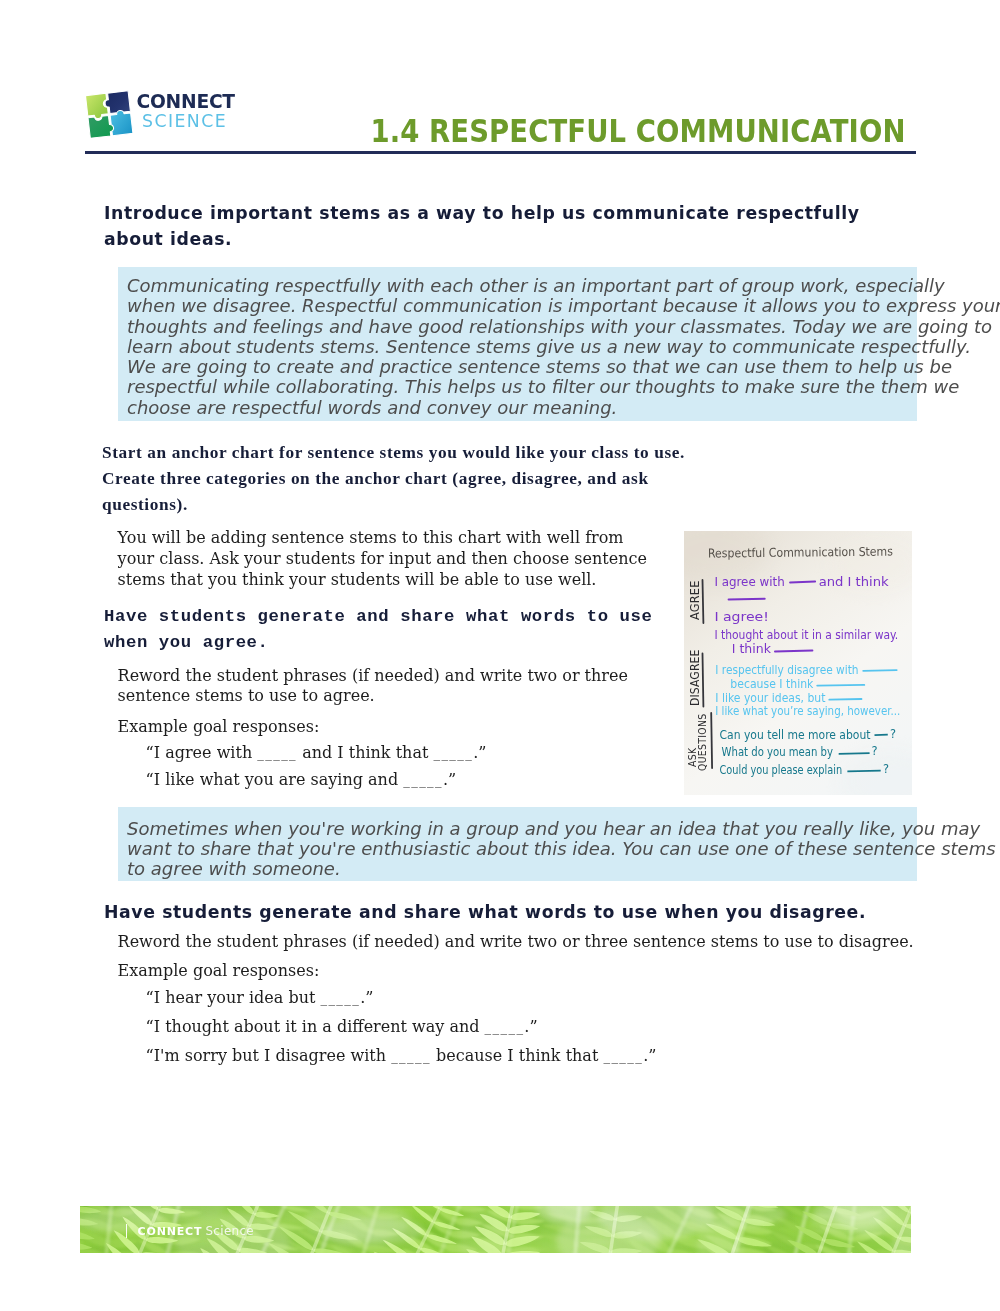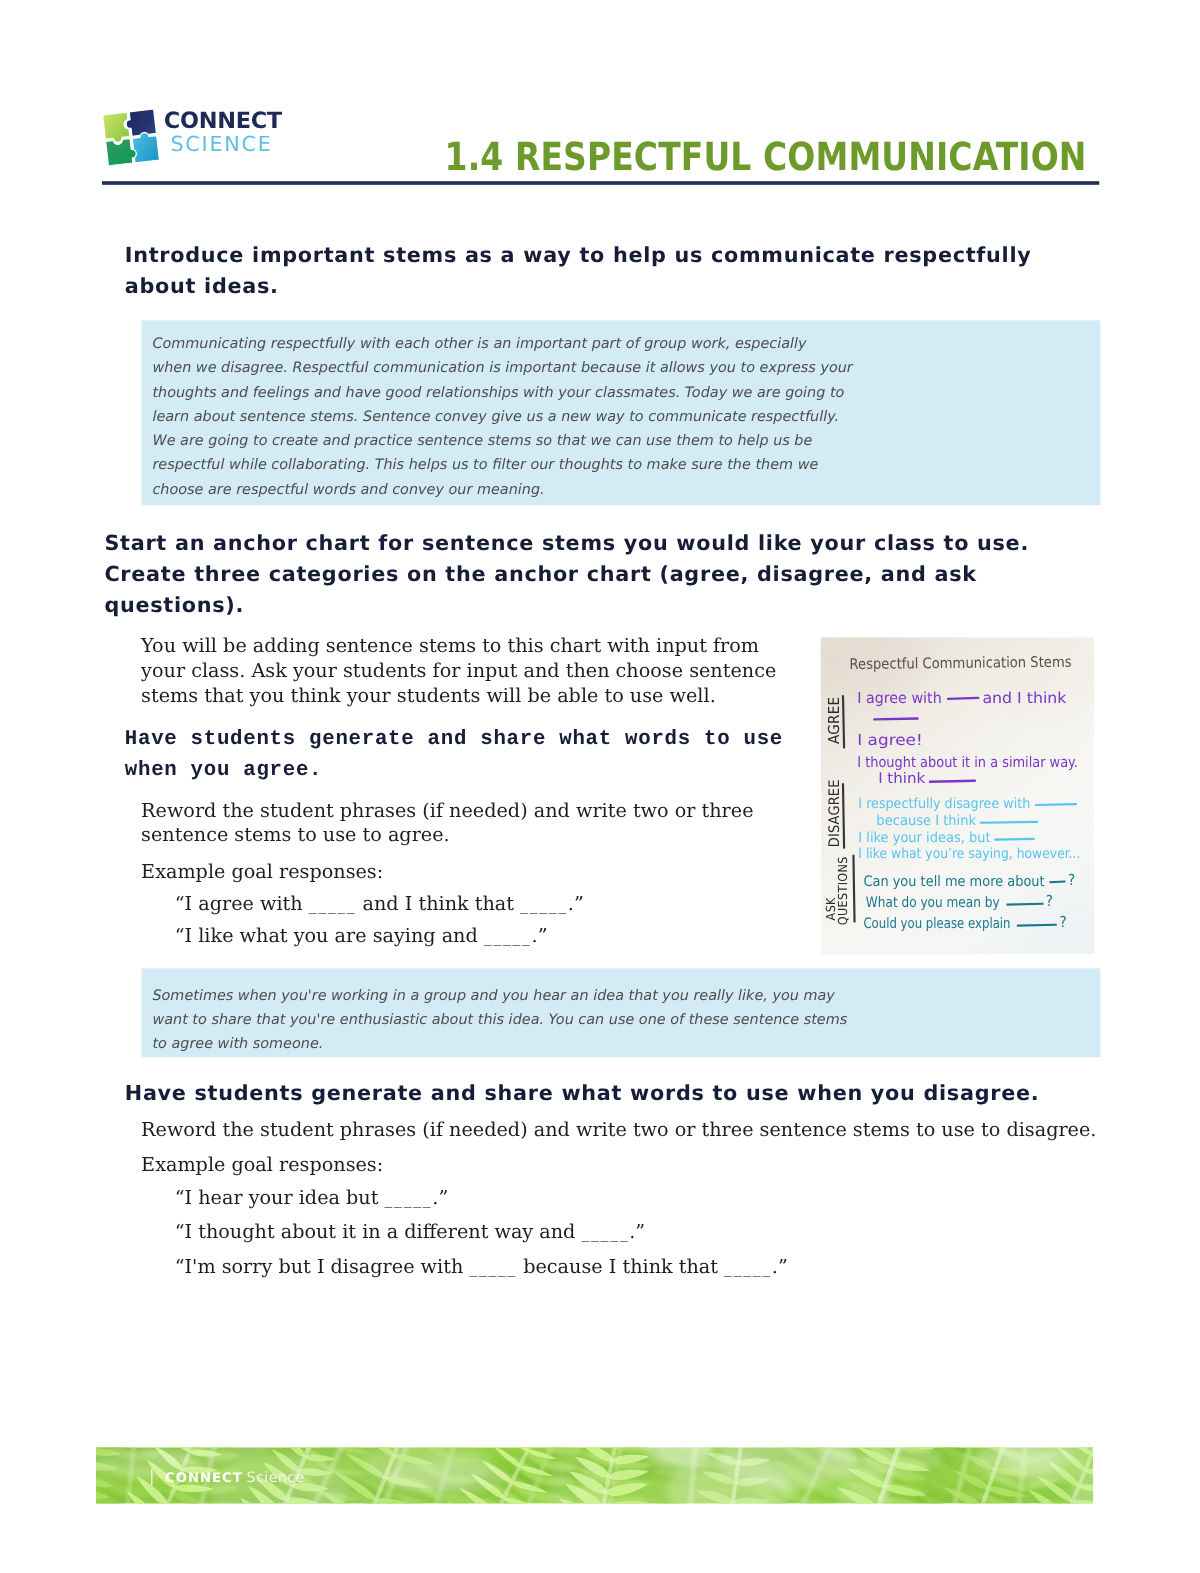--- a/index.html
+++ b/index.html
@@ -21,21 +21,21 @@
 
   
   .h2{position:absolute;font-family:"DejaVu Sans",sans-serif;font-weight:bold;
       font-size:17.3px;letter-spacing:0.6px;color:#161d38;line-height:26px;}
   .p{position:absolute;font-family:"DejaVu Serif",serif;font-size:16px;color:#1d1d1d;
       line-height:20.9px;}
   .ln{display:block;white-space:nowrap;}
   .blank{letter-spacing:1.4px;font-size:0.82em;}
   .blue{position:absolute;background:#d3ebf5;}
   .bluetext{position:absolute;font-family:"DejaVu Sans",sans-serif;font-style:italic;
-      font-size:12px;color:#4d4d4d;line-height:20.3px;}
+      font-size:18px;color:#4d4d4d;line-height:20.3px;}
 
   
   #footer{position:absolute;left:80px;top:1192px;width:831px;height:61px;overflow:hidden;}
   .fern{position:absolute;left:0;top:0;}
   #footer-text{position:absolute;left:57.6px;top:19.5px;font-family:"DejaVu Sans",sans-serif;
       font-size:11px;color:#ffffff;letter-spacing:0.8px;white-space:nowrap;line-height:11px;}
   #footer-text b{font-weight:bold;letter-spacing:0.82px;}
   #footer-text .lt{font-weight:normal;color:#f2f7ec;font-size:11.9px;letter-spacing:0.35px;margin-left:3.2px;}
   #footer-bar{position:absolute;left:45.8px;top:18px;width:1.4px;height:14px;background:#fff;opacity:0.95;}
 
@@ -84,33 +84,33 @@
 
   <div class="h2" style="left:104px;top:186px;width:790px;">
       <span class="ln">Introduce important stems as a way to help us communicate respectfully</span>
       <span class="ln">about ideas.</span>
     </div>
   <div class="blue" style="left:118px;top:253px;width:799px;height:154px;"></div>
   <div class="bluetext" style="left:127px;top:262px;width:768px;">
       <span class="ln">Communicating respectfully with each other is an important part of group work, especially</span>
       <span class="ln">when we disagree. Respectful communication is important because it allows you to express your</span>
       <span class="ln">thoughts and feelings and have good relationships with your classmates. Today we are going to</span>
-      <span class="ln">learn about sentence stems. Sentence convey give us a new way to communicate respectfully.</span>
+      <span class="ln">learn about students stems. Sentence stems give us a new way to communicate respectfully.</span>
       <span class="ln">We are going to create and practice sentence stems so that we can use them to help us be</span>
       <span class="ln">respectful while collaborating. This helps us to filter our thoughts to make sure the them we</span>
       <span class="ln">choose are respectful words and convey our meaning.</span>
     </div>
 
-  <div class="h2" style="left:87px;top:426px;width:800px;">
+  <div class="h2" style="left:102px;top:426px;width:800px;font-family:Liberation Serif, serif;">
       <span class="ln">Start an anchor chart for sentence stems you would like your class to use.</span>
       <span class="ln">Create three categories on the anchor chart (agree, disagree, and ask</span>
       <span class="ln">questions).</span>
     </div>
   <div class="p" style="left:117.6px;top:514px;width:532px;">
-      <span class="ln">You will be adding sentence stems to this chart with input from</span>
+      <span class="ln">You will be adding sentence stems to this chart with well from</span>
       <span class="ln">your class. Ask your students for input and then choose sentence</span>
       <span class="ln">stems that you think your students will be able to use well.</span>
     </div>
 
   <div class="h2" style="left:104px;top:590px;width:565px;font-family:Liberation Mono, monospace;">
       <span class="ln">Have students generate and share what words to use</span>
       <span class="ln">when you agree.</span>
     </div>
   <div class="p" style="left:117.6px;top:651.5px;width:525px;">
       <span class="ln">Reword the student phrases (if needed) and write two or three</span>

